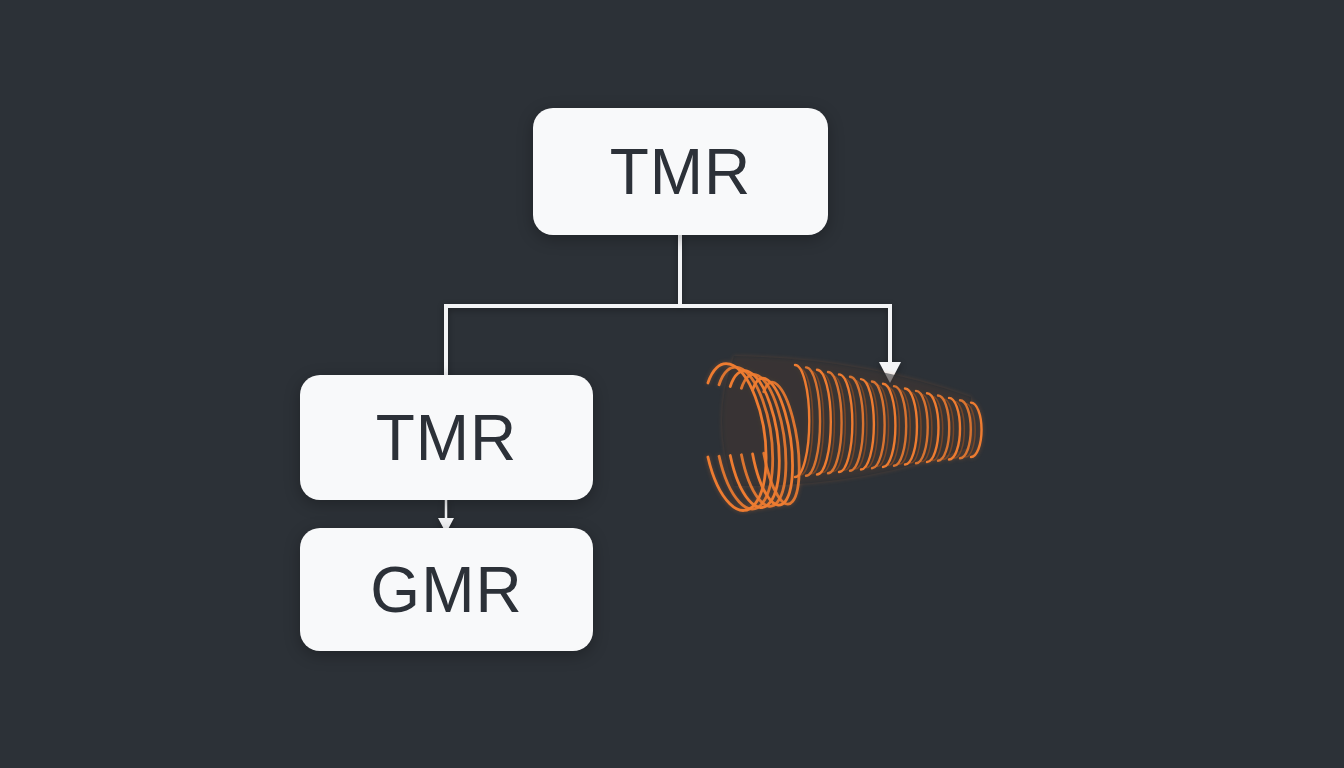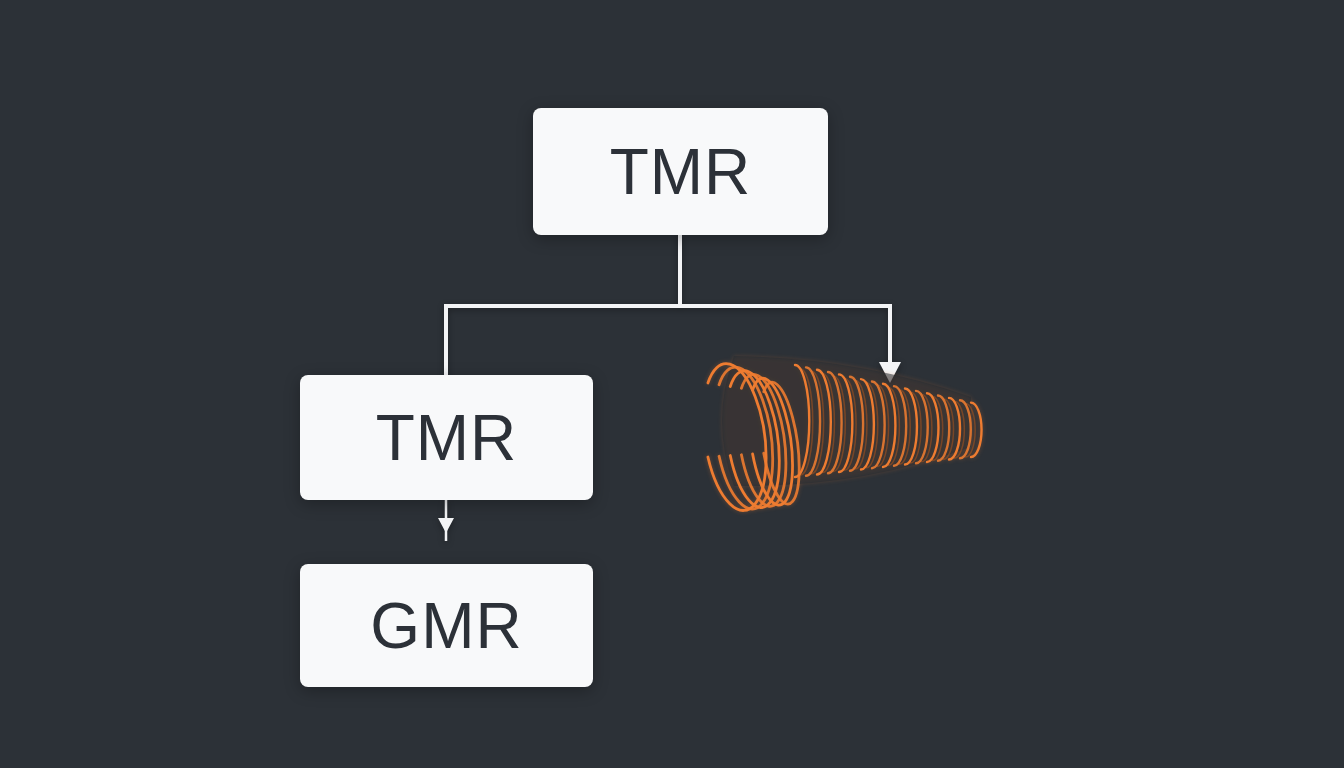--- a/index.html
+++ b/index.html
@@ -9,32 +9,32 @@
     font-family: "Liberation Sans", sans-serif;
   }
   #canvas {
     position: relative;
     width: 1344px;
     height: 768px;
     overflow: hidden;
   }
   .node {
     position: absolute;
-    border-radius: 8px;
+    border-radius: 20px;
     display: flex;
     align-items: center;
     justify-content: center;
     font-size: 64px;
     letter-spacing: 1px;
     font-weight: 400;
     box-shadow: 0 4px 16px rgba(0,0,0,0.28);
   }
   #node-root       { left: 533px; top: 108px; width: 295px; height: 127px; }
   #node-child      { left: 300px; top: 375px; width: 293px; height: 125px; }
-  #node-grandchild { left: 300px; top: 564px; width: 293px; height: 123px; }
+  #node-grandchild { left: 300px; top: 528px; width: 293px; height: 123px; }
   #connector-layer {
     position: absolute;
     left: 0; top: 0;
     width: 1344px; height: 768px;
     filter: drop-shadow(0 2px 3px rgba(0,0,0,0.35));
   }
   #coil-wrap {
     position: absolute;
     left: 700px; top: 330px;
     width: 300px; height: 185px;

